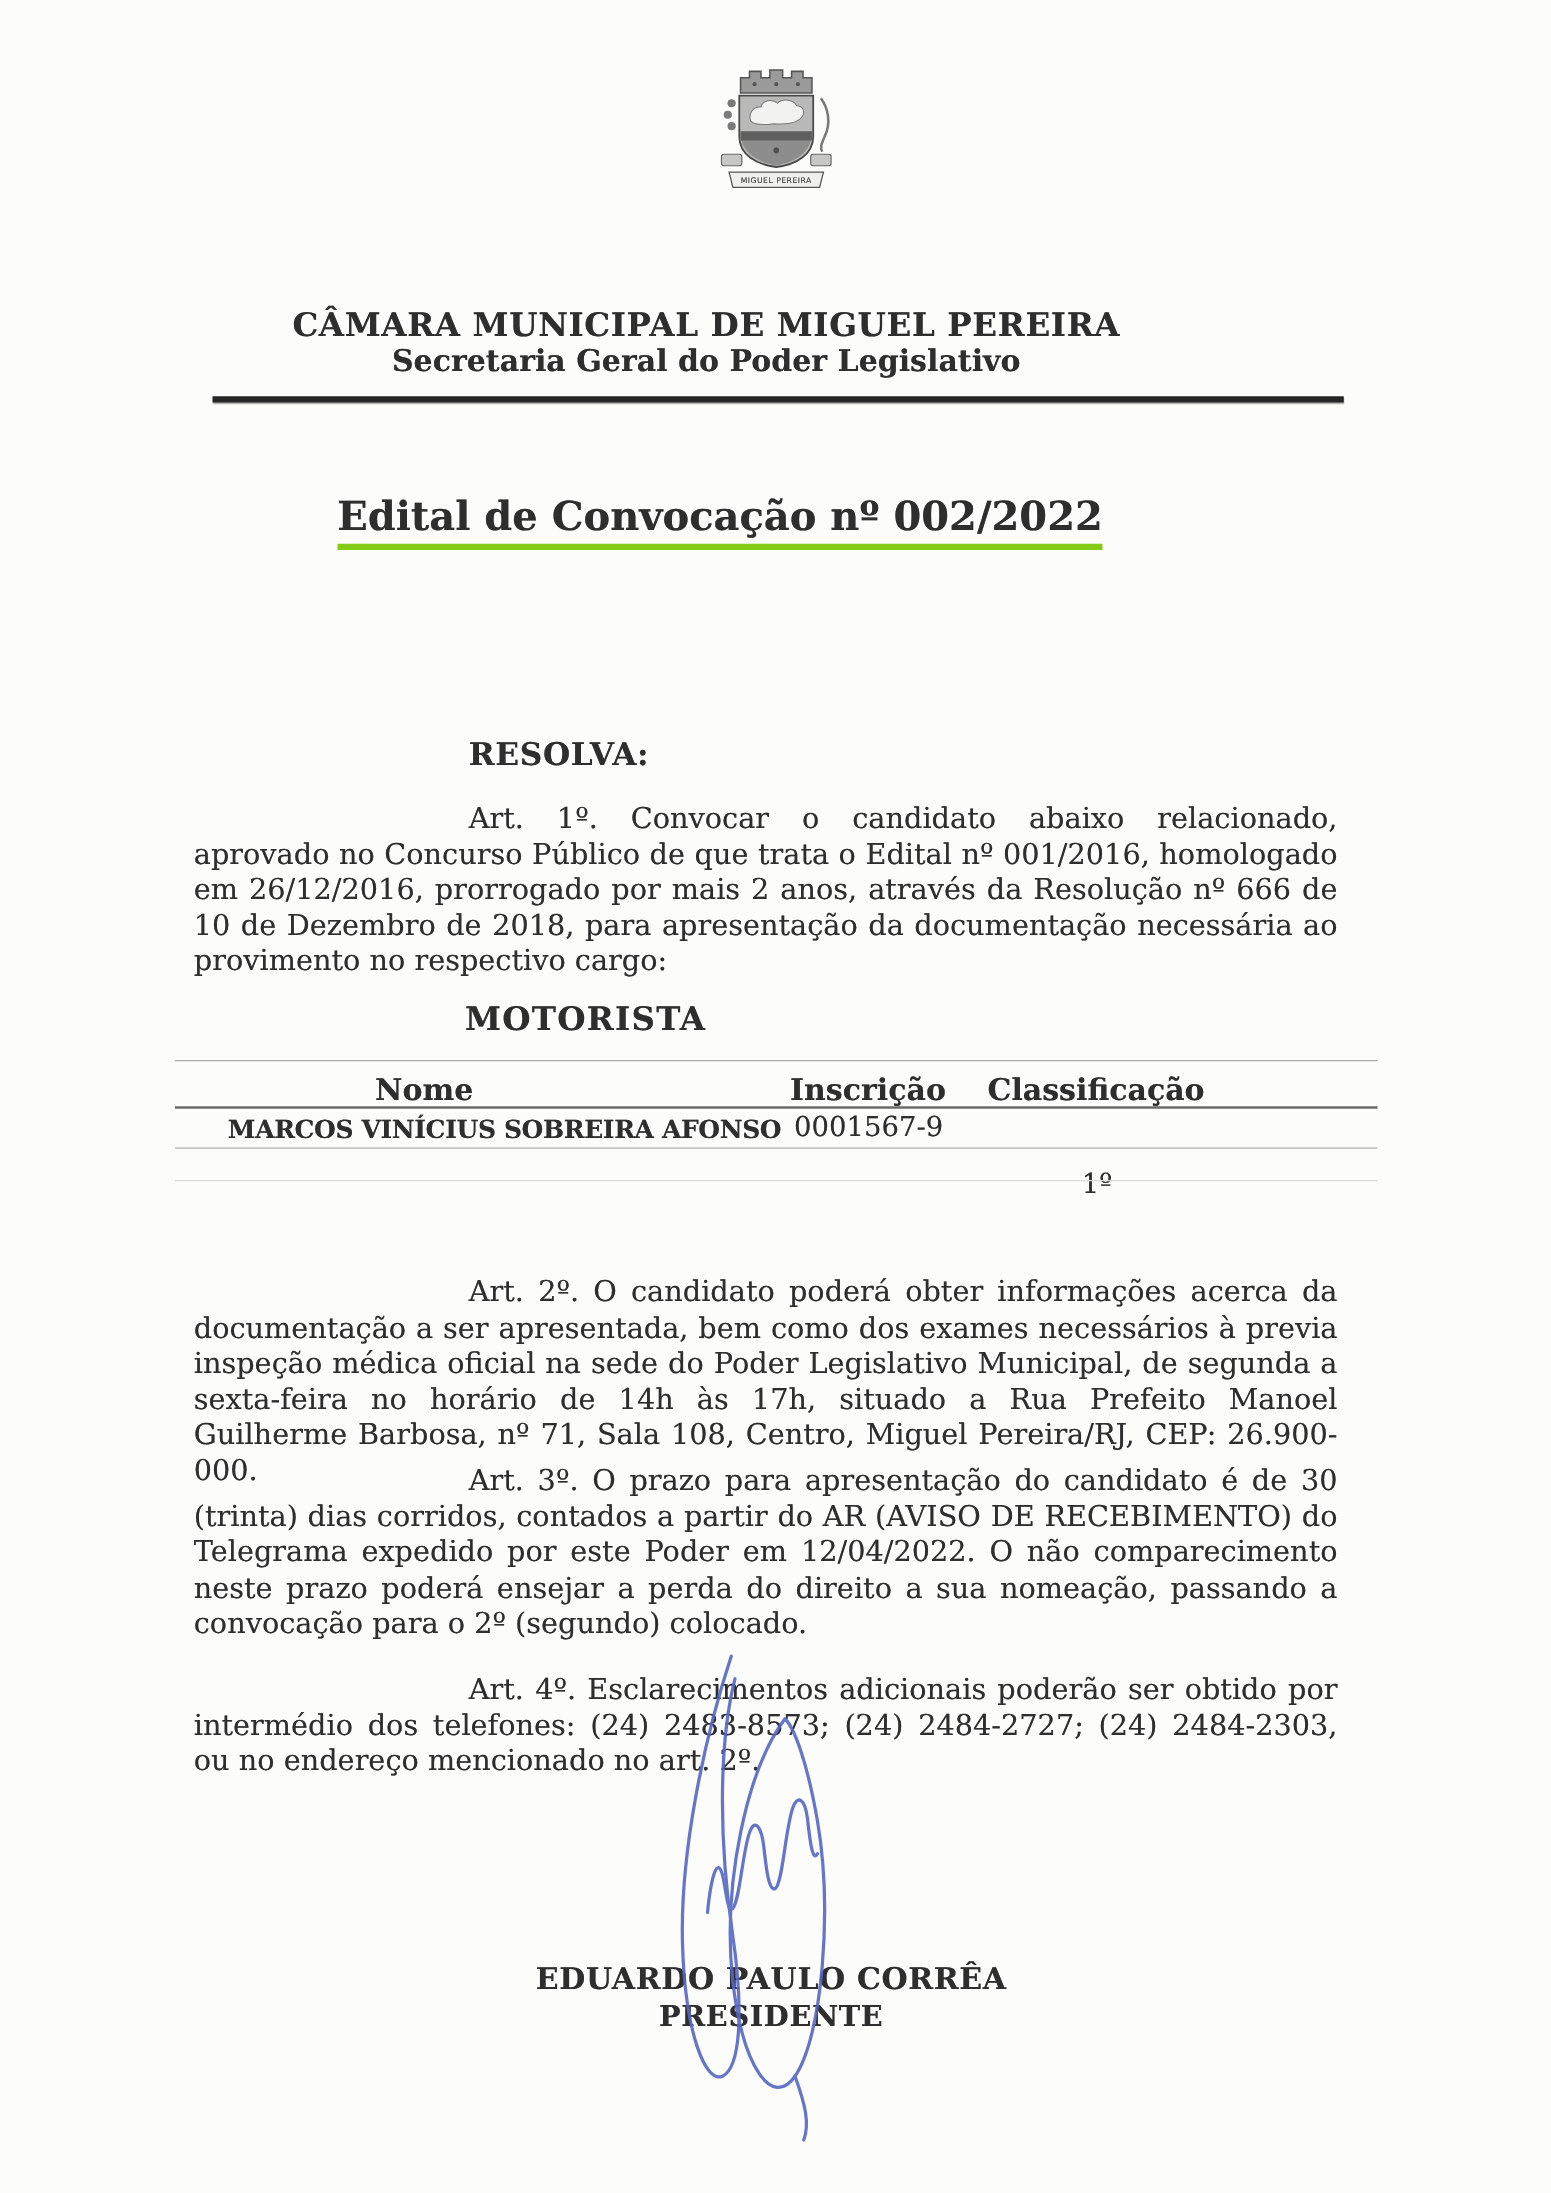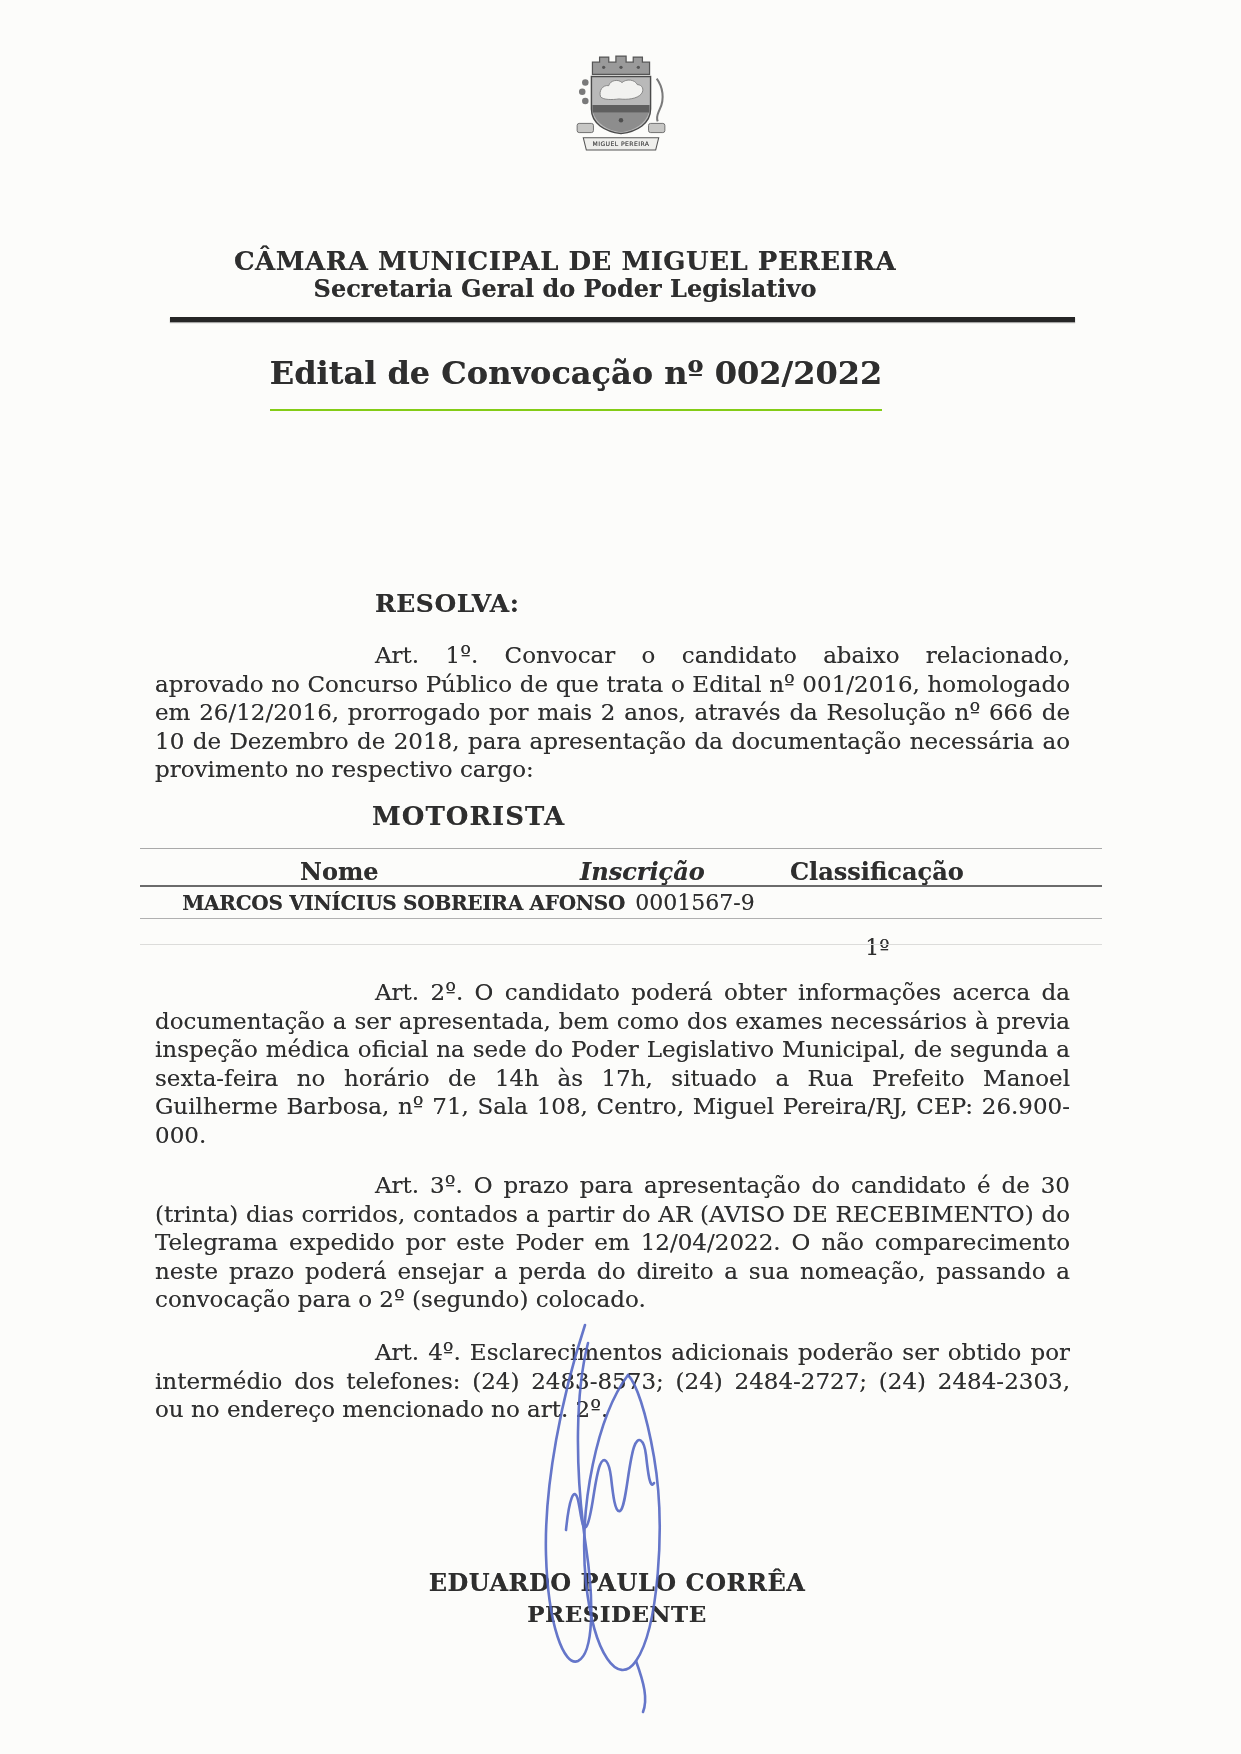--- a/index.html
+++ b/index.html
@@ -12,40 +12,40 @@
   }
   .abs{position:absolute;}
   .center565{left:0;width:1130px;text-align:center;}
   .center576{left:0;width:1152px;text-align:center;}
   .center617{left:0;width:1234px;text-align:center;}
   .org-state{top:202px;font-size:36px;font-weight:bold;letter-spacing:1px;}
   .org-name{top:246px;font-size:26px;font-weight:bold;letter-spacing:.5px;}
   .org-dept{top:274px;font-size:24px;font-weight:bold;}
   .rule{top:317px;left:170px;width:905px;height:5px;background:#262626;box-shadow:0 1px 1px rgba(0,0,0,.35);}
   .doc-title{top:354px;font-size:32px;font-weight:bold;}
-  .doc-title span{display:inline-block;border-bottom:2px solid #84cc16;padding-bottom:17px;}
+  .doc-title span{display:inline-block;border-bottom:5px solid #84cc16;padding-bottom:3px;margin-top:40px;}
   .para{left:155px;width:915px;font-size:23px;line-height:28.5px;text-align:justify;}
   .para.indent{text-indent:220px;}
   .p-intro{top:426px;}
   .resolva{top:589px;left:375px;font-size:25px;font-weight:bold;letter-spacing:.5px;}
   .p-art1{top:641px;}
   .cargo{top:801px;left:372px;font-size:26px;font-weight:bold;letter-spacing:1px;}
   .tline{left:140px;width:962px;height:0;border-top:1px solid #a9a9a9;}
   .tl-top{top:848px;}
   .tl-mid{top:885px;border-top:2px solid #6b6b6b;}
   .tl-bot{top:918px;border-top:1px solid #b0b0b0;}
   .tl-faint{top:944px;border-top:1px solid #dcdcda;}
   .th{top:857px;font-size:24px;font-weight:bold;text-align:left;}
   .th-nome{left:300px;width:235px;}
-  .th-insc{left:580px;width:170px;font-style:italic;}
+  .th-insc{left:632px;width:170px;}
   .th-clas{left:790px;width:175px;}
   .td-name{top:891px;left:155px;width:470px;font-size:20px;font-weight:bold;letter-spacing:-.3px;text-align:right;}
   .td-insc{top:890px;left:610px;width:170px;font-size:22px;text-align:center;}
   .td-clas{top:889px;left:790px;width:175px;font-size:22px;text-align:center;margin-top:46px;}
-  .p-art2{top:978px;}
+  .p-art2{top:1020px;}
   .p-art3{top:1171px;}
   .p-art4{top:1338px;}
   .signer-name{top:1568px;font-size:24px;font-weight:bold;letter-spacing:.5px;}
   .signer-role{top:1600px;font-size:23px;font-weight:bold;letter-spacing:.5px;}
   .crest{top:52px;left:570px;width:102px;height:102px;}
   .signature{top:1315px;left:470px;width:220px;height:400px;z-index:5;pointer-events:none;}
 </style>
 </head>
 <body>
 

